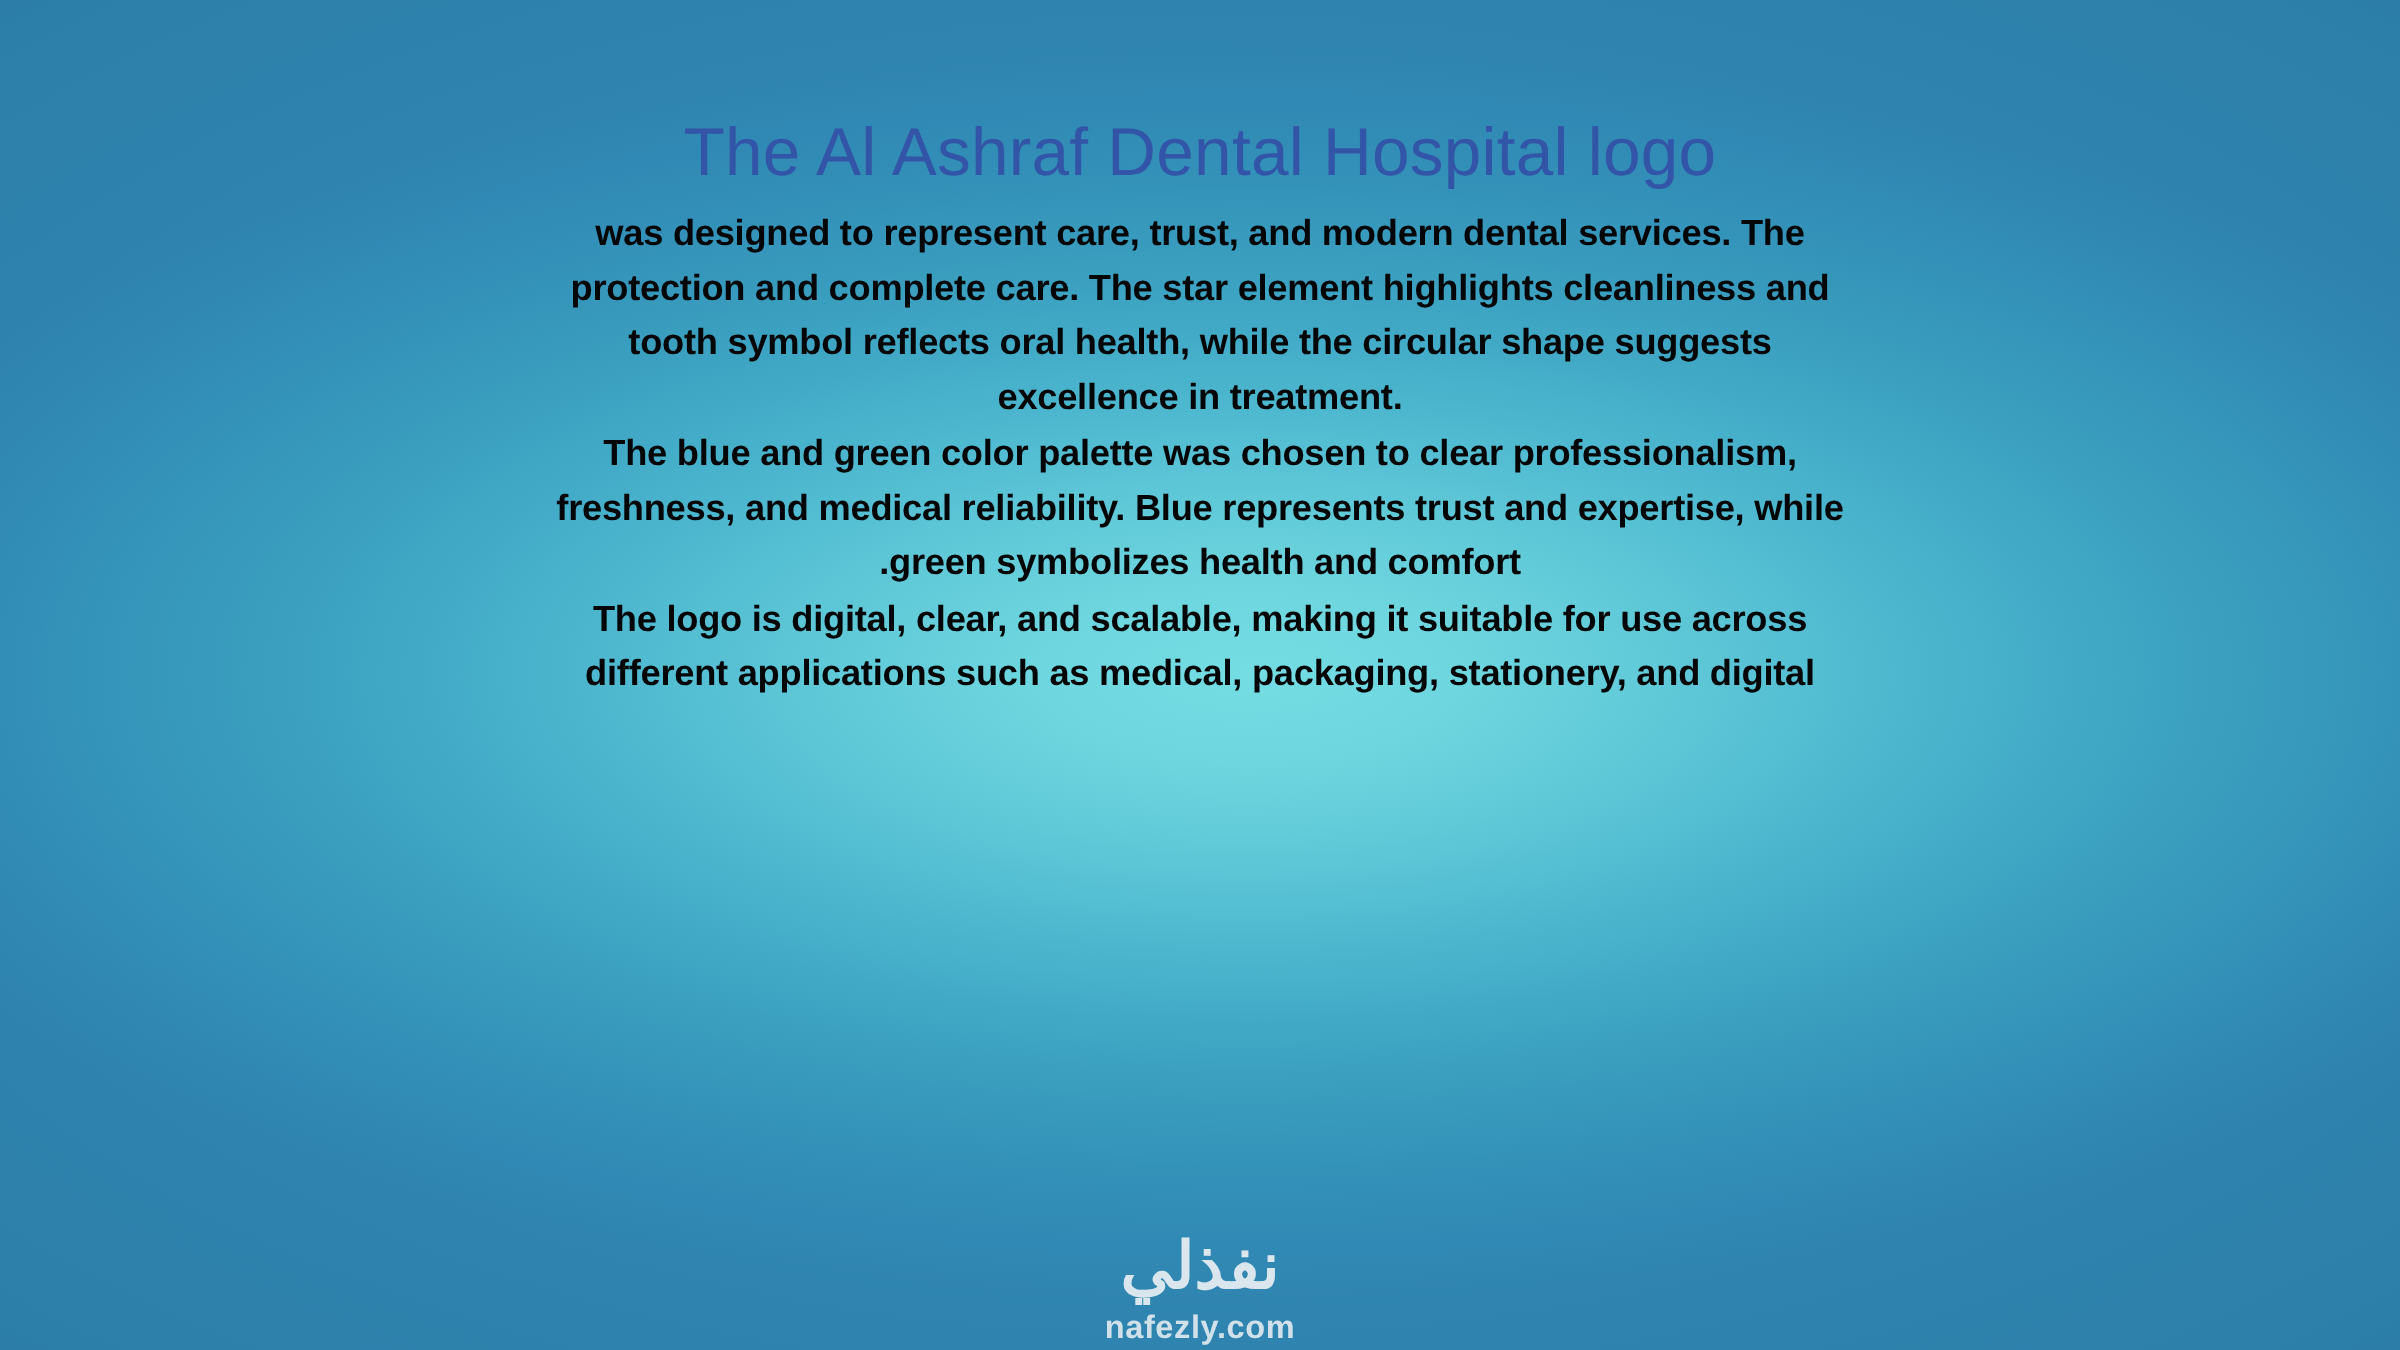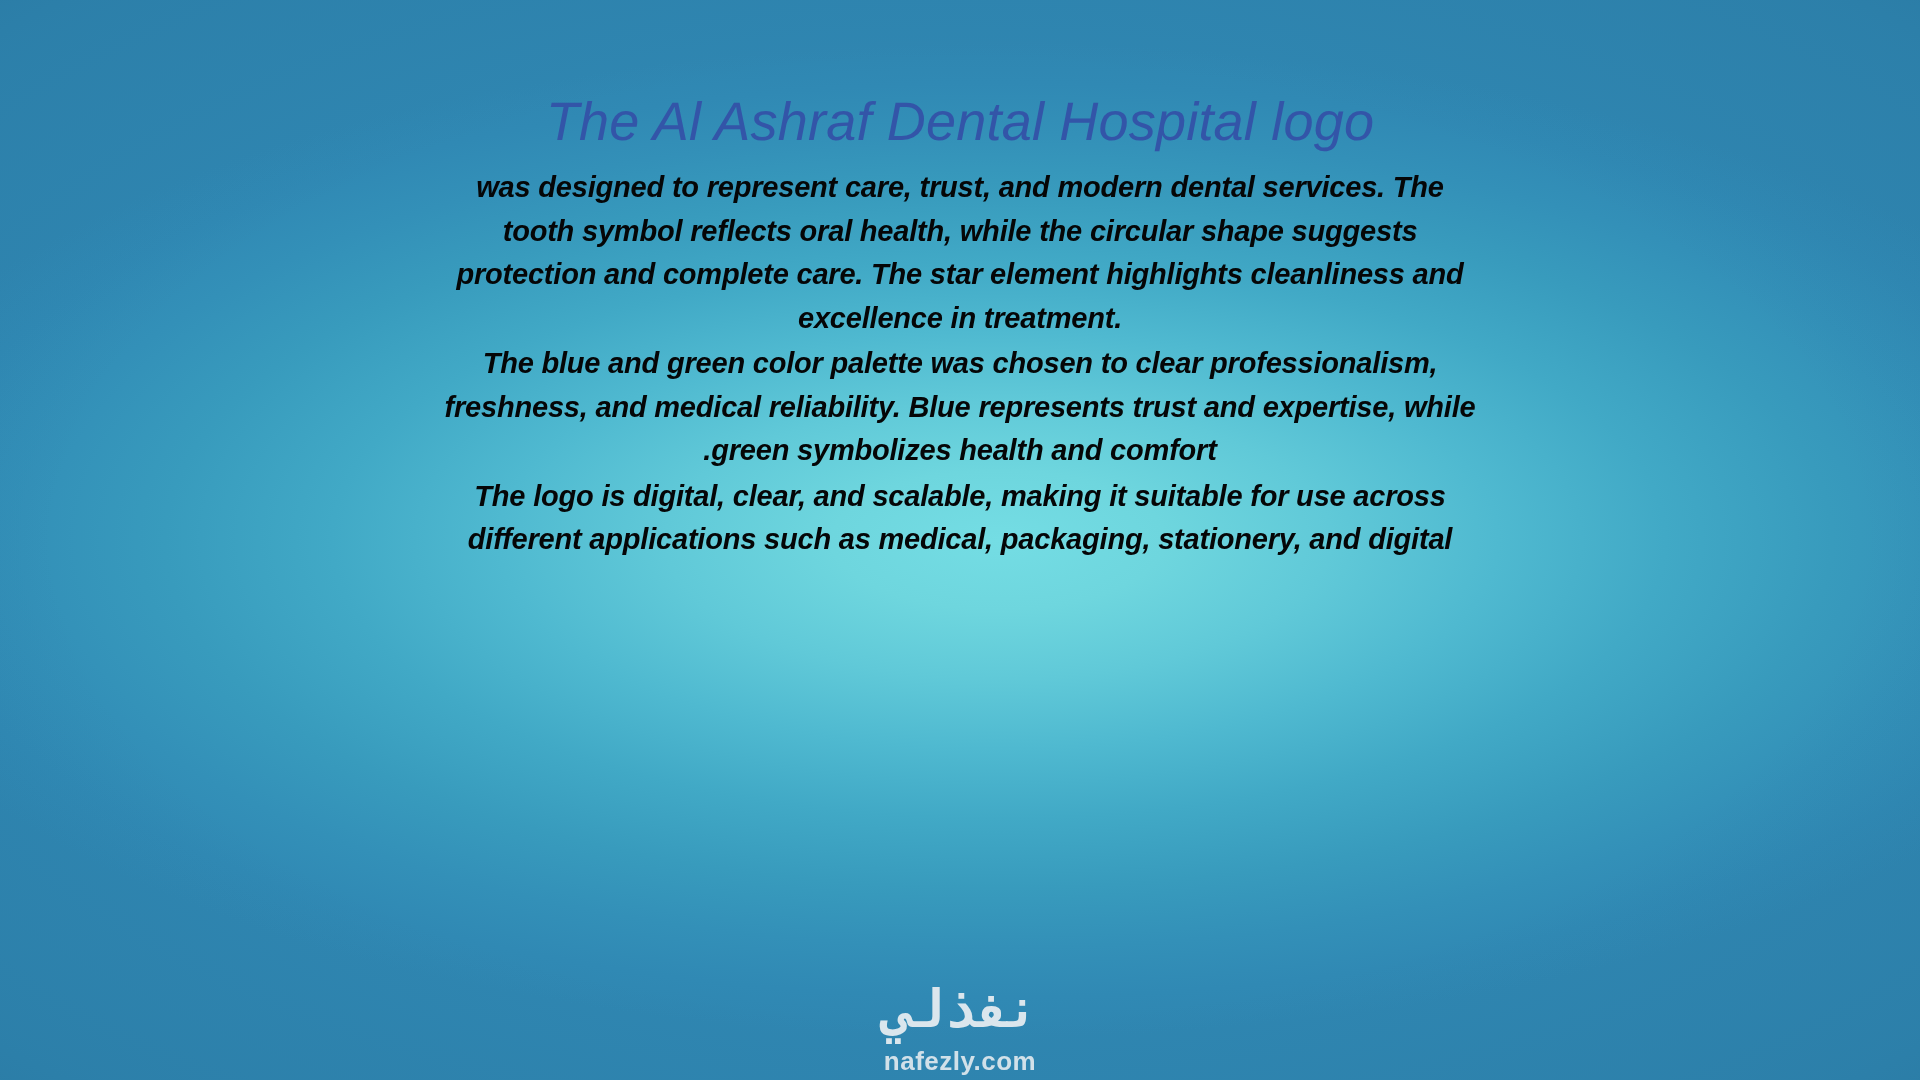--- a/index.html
+++ b/index.html
@@ -49,21 +49,20 @@
   }
 
   #content {
     position: relative;
     z-index: 2;
     width: 100%;
     height: 100%;
     box-sizing: border-box;
     padding: 92px 26px 0 26px;
     text-align: center;
-    font-style: italic;
   }
 
   .slide-title {
     font-size: 54px;
     font-weight: 400;
     line-height: 1.12;
     color: #3355a8;
     letter-spacing: 0.2px;
     margin: 0 0 14px 0;
     padding: 0;
@@ -96,21 +95,21 @@
     z-index: 3;
     left: 0;
     right: 0;
     bottom: 6px;
     text-align: center;
     pointer-events: none;
   }
 
   .wm-arabic {
     display: block;
-    font-family: Liberation Mono, monospace;
+    font-family: Liberation Serif, serif;
     font-size: 52px;
     font-weight: 700;
     line-height: 1.0;
     color: #e8eef2;
     opacity: 0.93;
     letter-spacing: 1px;
     direction: rtl;
     margin-top: 12px;
   }
 
@@ -129,22 +128,22 @@
 <body>
 
 <div id="slide">
 
   <div id="content">
 
     <h1 class="slide-title">The Al Ashraf Dental Hospital logo</h1>
 
     <div class="body-block">
       <p class="body-line">was designed to represent care, trust, and modern dental services. The</p>
+      <p class="body-line">protection and complete care. The star element highlights cleanliness and</p>
       <p class="body-line">tooth symbol reflects oral health, while the circular shape suggests</p>
-      <p class="body-line">protection and complete care. The star element highlights cleanliness and</p>
       <p class="body-line">excellence in treatment.</p>
     </div>
 
     <div class="para-gap"></div>
 
     <div class="body-block">
       <p class="body-line">The blue and green color palette was chosen to clear professionalism,</p>
       <p class="body-line">freshness, and medical reliability. Blue represents trust and expertise, while</p>
       <p class="body-line">.green symbolizes health and comfort</p>
     </div>

